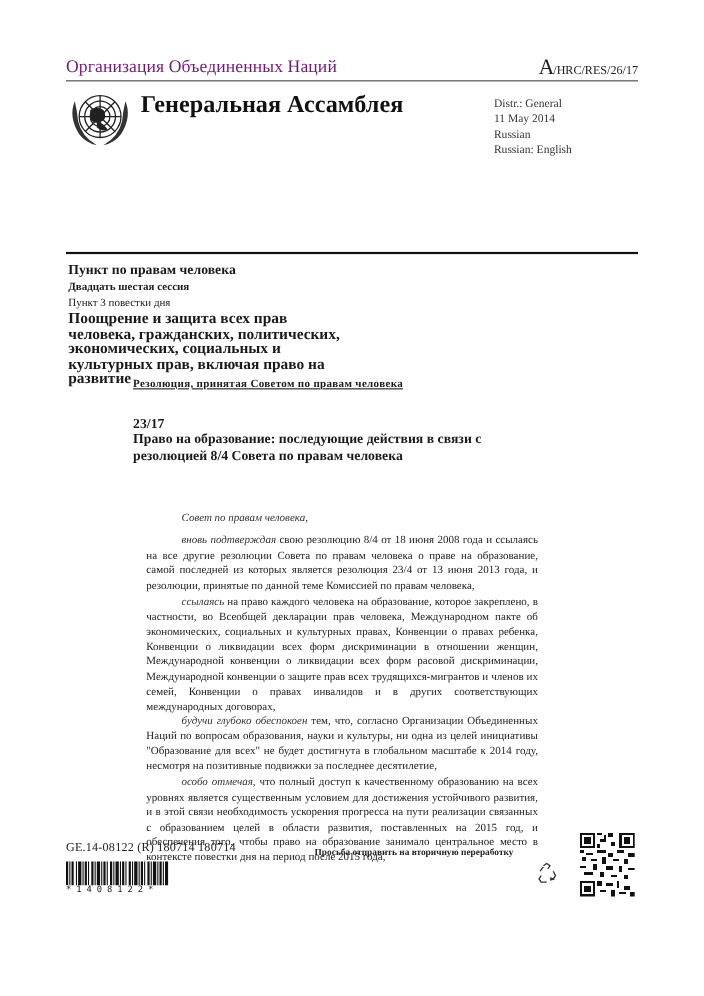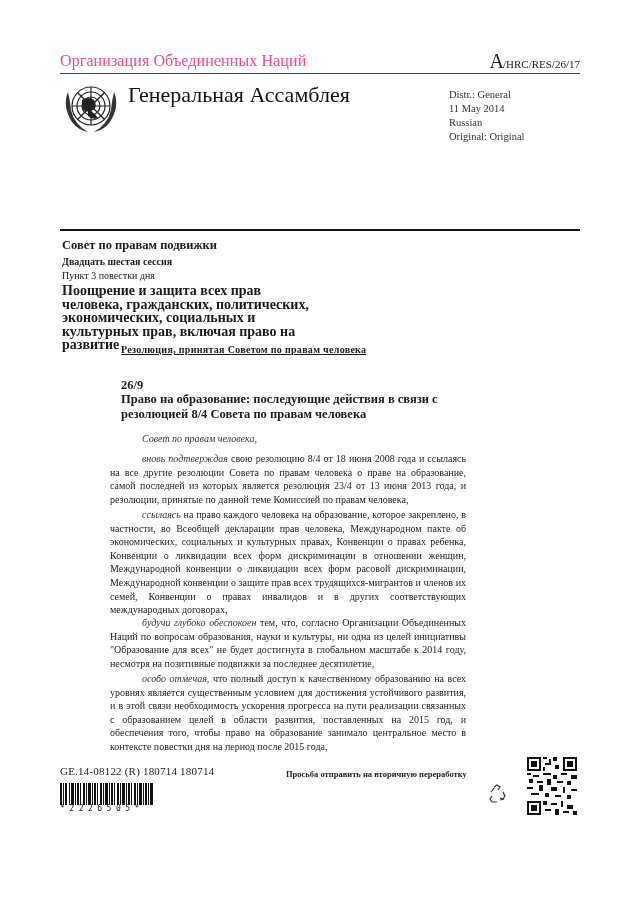--- a/index.html
+++ b/index.html
@@ -1,42 +1,42 @@
 <!DOCTYPE html>
 <html><head>
 <meta charset="utf-8">
 <style>
   html, body { margin: 0; padding: 0; background: #ffffff; }
   body { width: 640px; height: 905px; position: relative; overflow: hidden;
          font-family: "Liberation Serif", "DejaVu Serif", serif; color: #1a1a1a; }
   .abs { position: absolute; }
 
-  .org-name { left: 60px; top: 52px; font-size: 16px; letter-spacing: 0.1px; color: #ec4899; }
+  .org-name { left: 60px; top: 52px; font-size: 16px; letter-spacing: 0.1px; color: #701a75; }
   .symbol { right: 60px; top: 50px; font-size: 11px; color: #222; white-space: nowrap; }
   .symbol .big { font-size: 20px; letter-spacing: -1px; }
   .rule-top { left: 60px; top: 73px; width: 520px; height: 1px; background: #444; }
 
   .emblem { left: 60px; top: 80px; width: 62px; height: 56px; }
-  .assembly { left: 128px; top: 82px; font-size: 22px; font-weight: normal; color: #111; }
+  .assembly { left: 128px; top: 82px; font-size: 22px; font-weight: bold; color: #111; }
 
   .distr { left: 428px; top: 88px; font-size: 10.5px; line-height: 14px; color: #333; margin-left: 21px; }
 
   .rule-mid { left: 60px; top: 229px; width: 520px; height: 2px; background: #111; }
 
   .council { left: 62px; top: 238px; font-size: 12.5px; font-weight: bold; }
   .session { left: 62px; top: 256px; font-size: 10px; font-weight: bold; }
   .item { left: 62px; top: 270px; font-size: 10px; }
   .item-title { left: 62px; top: 284px; width: 260px; font-size: 14px; font-weight: bold; line-height: 13.5px; }
 
   .adopted { left: 121px; top: 344px; font-size: 10px; font-weight: bold; letter-spacing: 0.3px; text-decoration: underline; }
 
   .res-num { left: 121px; top: 378px; font-size: 12.5px; font-weight: bold; }
   .res-title { left: 121px; top: 392px; width: 360px; font-size: 12.5px; font-weight: bold; line-height: 15px; font-family: Liberation Serif, serif; }
 
-  .body-text { left: 110px; width: 356px; font-size: 10px; line-height: 13.6px; text-align: justify; color: #222; }
+  .body-text { left: 133px; width: 356px; font-size: 10px; line-height: 13.6px; text-align: justify; color: #222; margin-top: 33px; }
   .body-text .indent { display: inline-block; width: 32px; }
   .body-text i { font-style: italic; color: #333; }
   .p0 { top: 432px; }
   .p1 { top: 452px; }
   .p2 { top: 508px; }
   .p3 { top: 616px; }
   .p4 { top: 672px; }
 
   .job { left: 60px; top: 765px; font-size: 11px; color: #222; letter-spacing: 0.2px; text-align: center; }
   .barcode { left: 60px; top: 783px; width: 93px; height: 22px; }
@@ -71,32 +71,32 @@
     <path d="M8 12 q-6 14 4 30 q6 8 16 10 q-14 -8 -17 -22 q-1 -10 -3 -18 z"></path>
     <path d="M54 12 q6 14 -4 30 q-6 8 -16 10 q14 -8 17 -22 q1 -10 3 -18 z"></path>
   </g>
 </svg>
 <div class="abs assembly">Генеральная Ассамблея</div>
 
 <div class="abs distr">
   <div>Distr.: General</div>
   <div>11 May 2014</div>
   <div>Russian</div>
-  <div>Original: Original</div>
+  <div>Russian: English</div>
 </div>
 
 <div class="abs rule-mid"></div>
 
-<div class="abs council">Совет по правам подвижки</div>
+<div class="abs council">Пункт по правам человека</div>
 <div class="abs session">Двадцать шестая сессия</div>
 <div class="abs item">Пункт 3 повестки дня</div>
 <div class="abs item-title">Поощрение и защита всех прав человека, гражданских, политических, экономических, социальных и культурных прав, включая право на развитие</div>
 
 <div class="abs adopted">Резолюция, принятая Советом по правам человека</div>
-<div class="abs res-num">26/9</div>
+<div class="abs res-num">23/17</div>
 <div class="abs res-title">Право на образование: последующие действия в связи с резолюцией 8/4 Совета по правам человека</div>
 
 <div class="abs body-text p0"><span class="indent"></span><i>Совет по правам человека,</i></div>
 <div class="abs body-text p1"><span class="indent"></span><i>вновь подтверждая</i><span> свою резолюцию 8/4 от 18 июня 2008 года и ссылаясь на все другие резолюции Совета по правам человека о праве на образование, самой последней из которых является резолюция 23/4 от 13 июня 2013 года, и резолюции, принятые по данной теме Комиссией по правам человека,</span></div>
 <div class="abs body-text p2"><span class="indent"></span><i>ссылаясь</i><span> на право каждого человека на образование, которое закреплено, в частности, во Всеобщей декларации прав человека, Международном пакте об экономических, социальных и культурных правах, Конвенции о правах ребенка, Конвенции о ликвидации всех форм дискриминации в отношении женщин, Международной конвенции о ликвидации всех форм расовой дискриминации, Международной конвенции о защите прав всех трудящихся-мигрантов и членов их семей, Конвенции о правах инвалидов и в других соответствующих международных договорах,</span></div>
 <div class="abs body-text p3"><span class="indent"></span><i>будучи глубоко обеспокоен</i><span> тем, что, согласно Организации Объединенных Наций по вопросам образования, науки и культуры, ни одна из целей инициативы "Образование для всех" не будет достигнута в глобальном масштабе к 2014 году, несмотря на позитивные подвижки за последнее десятилетие,</span></div>
 <div class="abs body-text p4"><span class="indent"></span><i>особо отмечая,</i><span> что полный доступ к качественному образованию на всех уровнях является существенным условием для достижения устойчивого развития, и в этой связи необходимость ускорения прогресса на пути реализации связанных с образованием целей в области развития, поставленных на 2015 год, и обеспечения того, чтобы право на образование занимало центральное место в контексте повестки дня на период после 2015 года,</span></div>
 
 <div class="abs job">GE.14-08122  (R)  180714  180714</div>
 <svg class="abs barcode" viewBox="0 0 93 22" preserveAspectRatio="none">
@@ -129,21 +129,21 @@
       <rect x="71" y="0" width="1" height="22"></rect>
       <rect x="74" y="0" width="2" height="22"></rect>
     <rect x="77" y="0" width="1" height="22"></rect>
       <rect x="79" y="0" width="3" height="22"></rect>
       <rect x="83" y="0" width="1" height="22"></rect>
     <rect x="85" y="0" width="2" height="22"></rect>
       <rect x="88" y="0" width="1" height="22"></rect>
       <rect x="90" y="0" width="3" height="22"></rect>
   </g>
 </svg>
-<div class="abs barcode-num">*2226505*</div>
+<div class="abs barcode-num">*1408122*</div>
 
 <div class="abs recycle-text">Просьба отправить на вторичную переработку</div>
 <svg class="abs recycle-icon" viewBox="0 0 22 22">
   <g fill="none" stroke="#333" stroke-width="1.2">
     <path d="M8 4 l3 -2 l3 2 l-2 3"></path>
     <path d="M17 9 l2 4 l-2 3 l-3 -1"></path>
     <path d="M11 19 l-5 0 l-2 -3 l2 -3"></path>
     <path d="M5 9 l3 -4"></path>
     <path d="M14 17 l4 -1"></path>
   </g>

